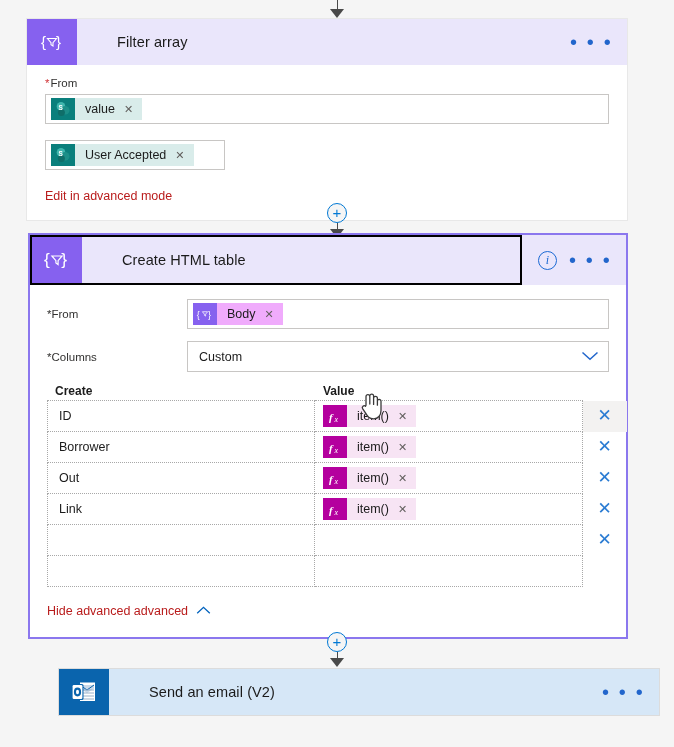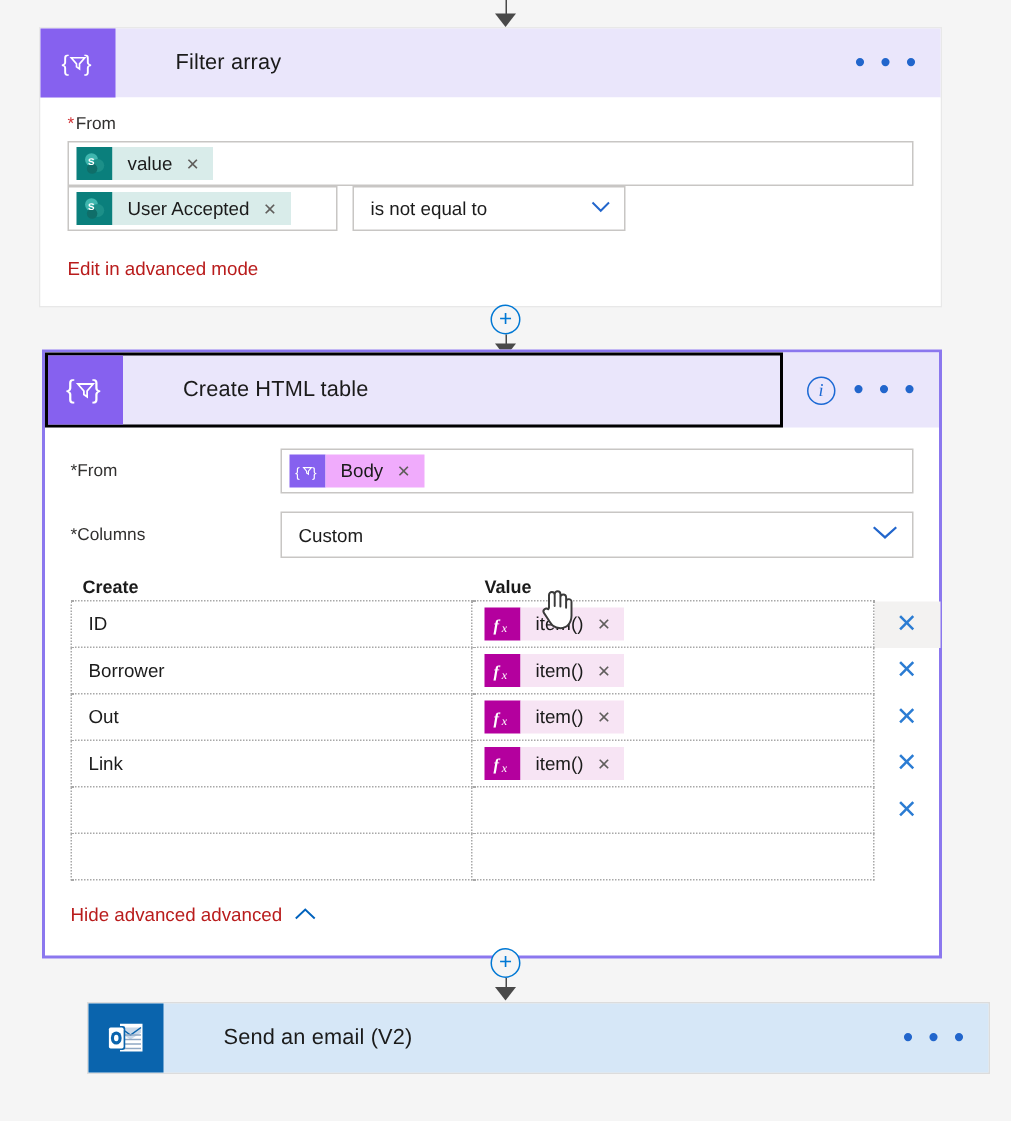--- a/index.html
+++ b/index.html
@@ -60,21 +60,21 @@
   .token-ico { width: 24px; height: 22px; display: flex; align-items: center; justify-content: center; }
   .token-txt { display: flex; align-items: center; gap: 9px; padding: 0 9px 0 10px; height: 22px; font-size: 12.5px; color: #1b1b1b; }
   .token-sp .token-ico { background: #0a7f7c; }
   .token-sp .token-txt { background: #d9ecea; }
   .token-flt .token-ico { background: #8661ef; }
   .token-flt .token-txt { background: #f0abfc; }
   .token-fx .token-ico { background: #b4009e; }
   .token-fx .token-txt { background: #f7e4f4; }
   .tok-x { color: #605e5c; font-size: 11px; }
 
-  .row-cond { display: flex; gap: 10px; margin-top: 0; }
+  .row-cond { display: flex; gap: 10px; margin-top: 16px; }
   .cond-left { width: 180px; }
   .cond-mid { width: 182px; }
   .cond-right { width: 178px; }
   .select-box {
     border: 1px solid #c8c6c4; background: #fff; height: 30px;
     display: flex; align-items: center; justify-content: space-between;
     padding: 0 9px 0 11px; font-size: 12.5px; color: #1b1b1b;
   }
   .text-box {
     border: 1px solid #c8c6c4; background: #fff; height: 30px;
@@ -173,30 +173,20 @@
                   <text x="3.6" y="9.3" font-family="Liberation Sans, sans-serif" font-size="6.5" font-weight="bold" fill="#fff">S</text>
                 </svg>
               </span>
               <span class="token-txt">
                 <span>User Accepted</span>
                 <span class="tok-x">✕</span>
               </span>
             </span>
           </div>
         </div>
-        <div class="cond-mid">
-          <div class="select-box">
-            <span>is not equal to</span>
-            <span class="chev">
-              <svg width="13" height="8" viewBox="0 0 13 8" aria-hidden="true">
-                  <path d="M1 1 L6.5 6.5 L12 1" fill="none" stroke="#2266cc" stroke-width="1.3"></path>
-                </svg>
-            </span>
-          </div>
-        </div>
       </div>
 
       <div class="adv-link-wrap">
         <a class="link" href="#">Edit in advanced mode</a>
       </div>
     </div>
   </div>
 
   <div class="connector" style="top:203px;">
     <div class="plus-btn">+</div>

